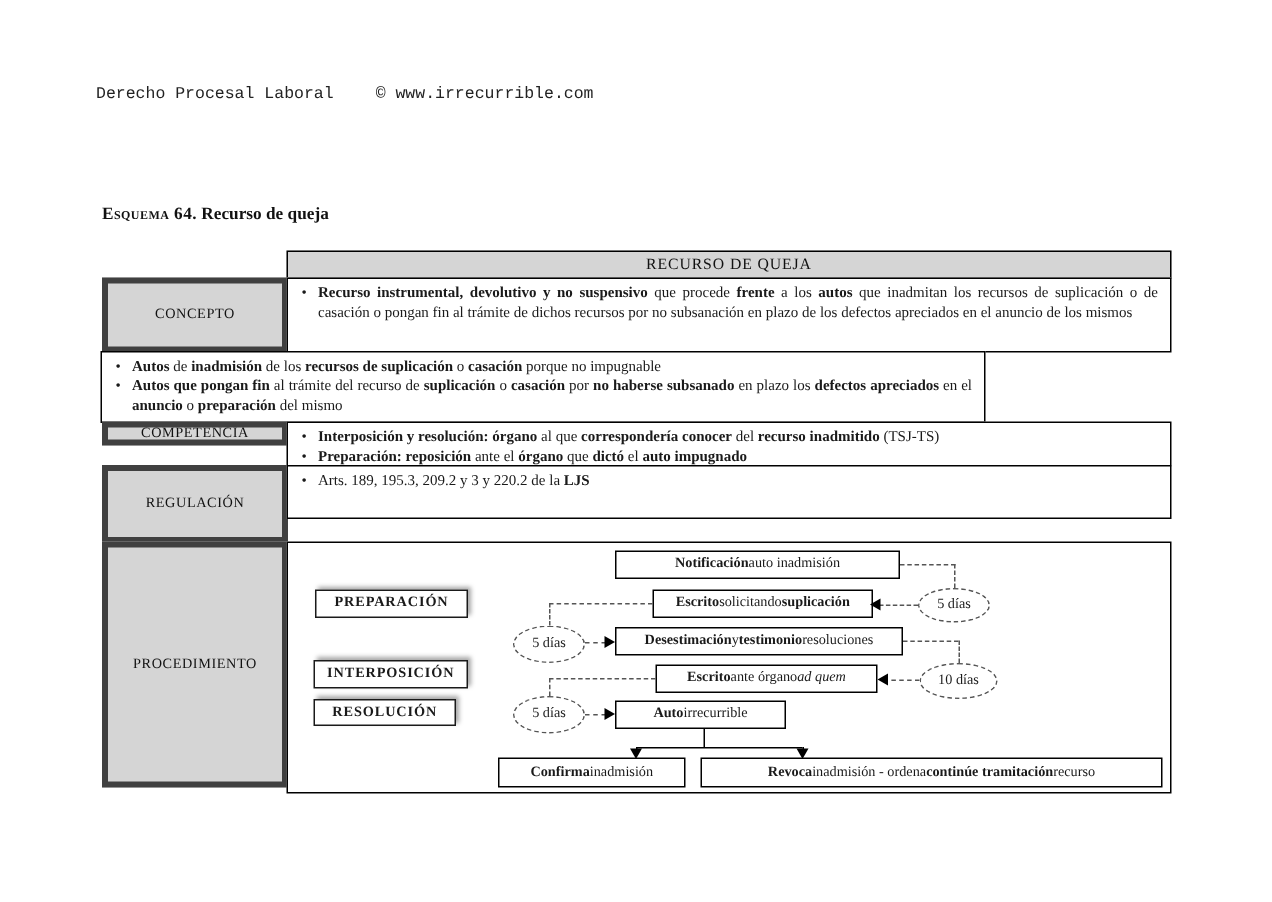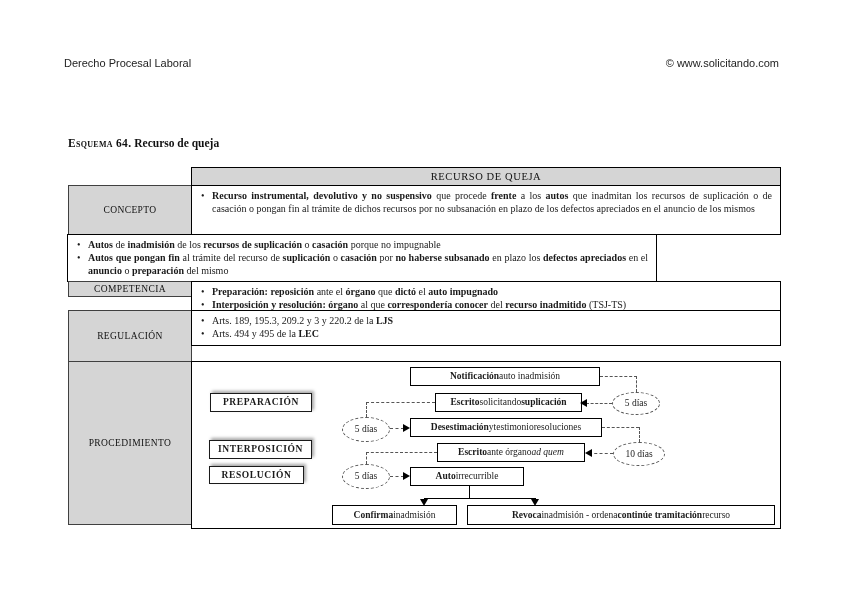--- a/index.html
+++ b/index.html
@@ -3,22 +3,22 @@
 <meta charset="utf-8">
 <style>
   * { margin:0; padding:0; box-sizing:border-box; }
   html,body { background:#ffffff; }
   .page {
     position:relative; width:848px; height:601px; background:#ffffff;
     font-family:"Liberation Serif", serif; color:#1a1a1a; overflow:hidden;
   }
   .pagehead {
     position:absolute; top:57px; left:64px; width:715px;
-    display:flex; justify-content:space-between;
-    font-family:Liberation Sans, sans-serif; font-size:11px; color:#222;
+    display:flex; 
+    font-family:Liberation Mono, monospace; font-size:11px; color:#222;gap:28px;
   }
   .section-title {
     position:absolute; top:106px; left:68px;
     font-style:italic; font-size:13.5px; color:#111;
   }
   .schema-line {
     position:absolute; top:137px; left:68px;
     font-size:11.5px; font-weight:bold; color:#111;
   }
   .schema-line .sc { font-variant:small-caps; letter-spacing:0.3px; }
@@ -26,21 +26,21 @@
   
   .tbl { position:absolute; left:68px; top:167px; width:713px; }
   .thead-row {
     margin-left:123px; width:590px; height:19px;
     border:1px solid #000; background:#d5d5d5;
     display:flex; align-items:center; justify-content:center;
     font-size:10.5px; letter-spacing:0.6px; color:#111;
   }
   .trow { display:flex; margin-top:-1px; }
   .tlabel {
-    width:124px; border:1px solid #404040; background:#d5d5d5;
+    width:124px; border:4px solid #404040; background:#d5d5d5;
     display:flex; align-items:center; justify-content:center;
     text-align:center; font-size:9.5px; letter-spacing:0.4px;
     line-height:12px; padding:2px 6px; color:#111;
   }
   .tcell {
     width:590px; margin-left:-1px; border:1px solid #000; background:#fff;
     padding:3px 8px 3px 6px; font-size:10px; line-height:13px;
   }
   .tcell ul { list-style:none; }
   .tcell li { position:relative; padding-left:14px; text-align:justify; }
@@ -73,21 +73,21 @@
   .arr-r { border-top:4px solid transparent; border-bottom:4px solid transparent; border-left:7px solid #000; }
   .arr-d { border-left:4px solid transparent; border-right:4px solid transparent; border-top:7px solid #000; }
 </style>
 </head>
 <body>
 
 <div class="page">
 
   <div class="pagehead">
     <span>Derecho Procesal Laboral</span>
-    <span>© www.solicitando.com</span>
+    <span>© www.irrecurrible.com</span>
   </div>
 
 
   <div class="schema-line">
     <span class="sc">Esquema 64.</span>
     <span>Recurso de queja</span>
   </div>
 
   <div class="tbl">
 
@@ -108,32 +108,31 @@
           <li><span style="font-weight: bold;">Autos</span><span> de </span><span style="font-weight: bold;">inadmisión</span><span> de los </span><span style="font-weight: bold;">recursos de suplicación</span><span> o </span><span style="font-weight: bold;">casación</span><span> porque no impugnable</span></li>
           <li><span style="font-weight: bold;">Autos que pongan fin</span><span> al trámite del recurso de </span><span style="font-weight: bold;">suplicación</span><span> o </span><span style="font-weight: bold;">casación</span><span> por </span><span style="font-weight: bold;">no haberse subsanado</span><span> en plazo los </span><span style="font-weight: bold;">defectos apreciados</span><span> en el </span><span style="font-weight: bold;">anuncio</span><span> o </span><span style="font-weight: bold;">preparación</span><span> del mismo</span></li>
         </ul>
       </div>
     </div>
 
     <div class="trow">
       <div class="tlabel" style="height:16px">COMPETENCIA</div>
       <div class="tcell" style="height:30px">
         <ul>
+          <li><span style="font-weight: bold;">Interposición y resolución: órgano</span><span> al que </span><span style="font-weight: bold;">correspondería conocer</span><span> del </span><span style="font-weight: bold;">recurso inadmitido</span><span> (TSJ-TS)</span></li>
           <li><span style="font-weight: bold;">Preparación: reposición</span><span> ante el </span><span style="font-weight: bold;">órgano</span><span> que </span><span style="font-weight: bold;">dictó</span><span> el </span><span style="font-weight: bold;">auto impugnado</span></li>
-          <li><span style="font-weight: bold;">Interposición y resolución: órgano</span><span> al que </span><span style="font-weight: bold;">correspondería conocer</span><span> del </span><span style="font-weight: bold;">recurso inadmitido</span><span> (TSJ-TS)</span></li>
         </ul>
       </div>
     </div>
 
     <div class="trow">
       <div class="tlabel" style="height:52px">REGULACIÓN</div>
       <div class="tcell" style="height:36px">
         <ul>
           <li><span>Arts. 189, 195.3, 209.2 y 3 y 220.2 de la </span><span style="font-weight: bold;">LJS</span></li>
-          <li><span>Arts. 494 y 495 de la </span><span style="font-weight: bold;">LEC</span></li>
         </ul>
       </div>
     </div>
 
     <div class="trow">
       <div class="tlabel" style="height:164px">PROCEDIMIENTO</div>
       <div class="tcell flow-cell" style="height:168px">
 
         <div class="stage" style="left:18px;  top:31px;  width:102px; height:19px;">PREPARACIÓN</div>
         <div class="stage" style="left:17px;  top:78px;  width:103px; height:19px;text-align:right;">INTERPOSICIÓN</div>
@@ -144,21 +143,21 @@
             <span> auto inadmisión</span>
           </div>
         <div class="fbox" style="left:243px; top:31px;  width:147px; height:19px;">
             <span style="font-weight: bold;">Escrito</span>
             <span> solicitando </span>
             <span style="font-weight: bold;">suplicación</span>
           </div>
         <div class="fbox" style="left:218px; top:56px;  width:192px; height:19px;">
             <span style="font-weight: bold;">Desestimación</span>
             <span> y </span>
-            <span style="font-weight: normal;">testimonio</span>
+            <span style="font-weight: bold;">testimonio</span>
             <span> resoluciones</span>
           </div>
         <div class="fbox" style="left:245px; top:81px;  width:148px; height:19px;">
             <span style="font-weight: bold;">Escrito</span>
             <span> ante órgano </span>
             <span style="font-style: italic;">ad quem</span>
           </div>
         <div class="fbox" style="left:218px; top:105px; width:114px; height:19px;">
             <span style="font-weight: bold;">Auto</span>
             <span> irrecurrible</span>

